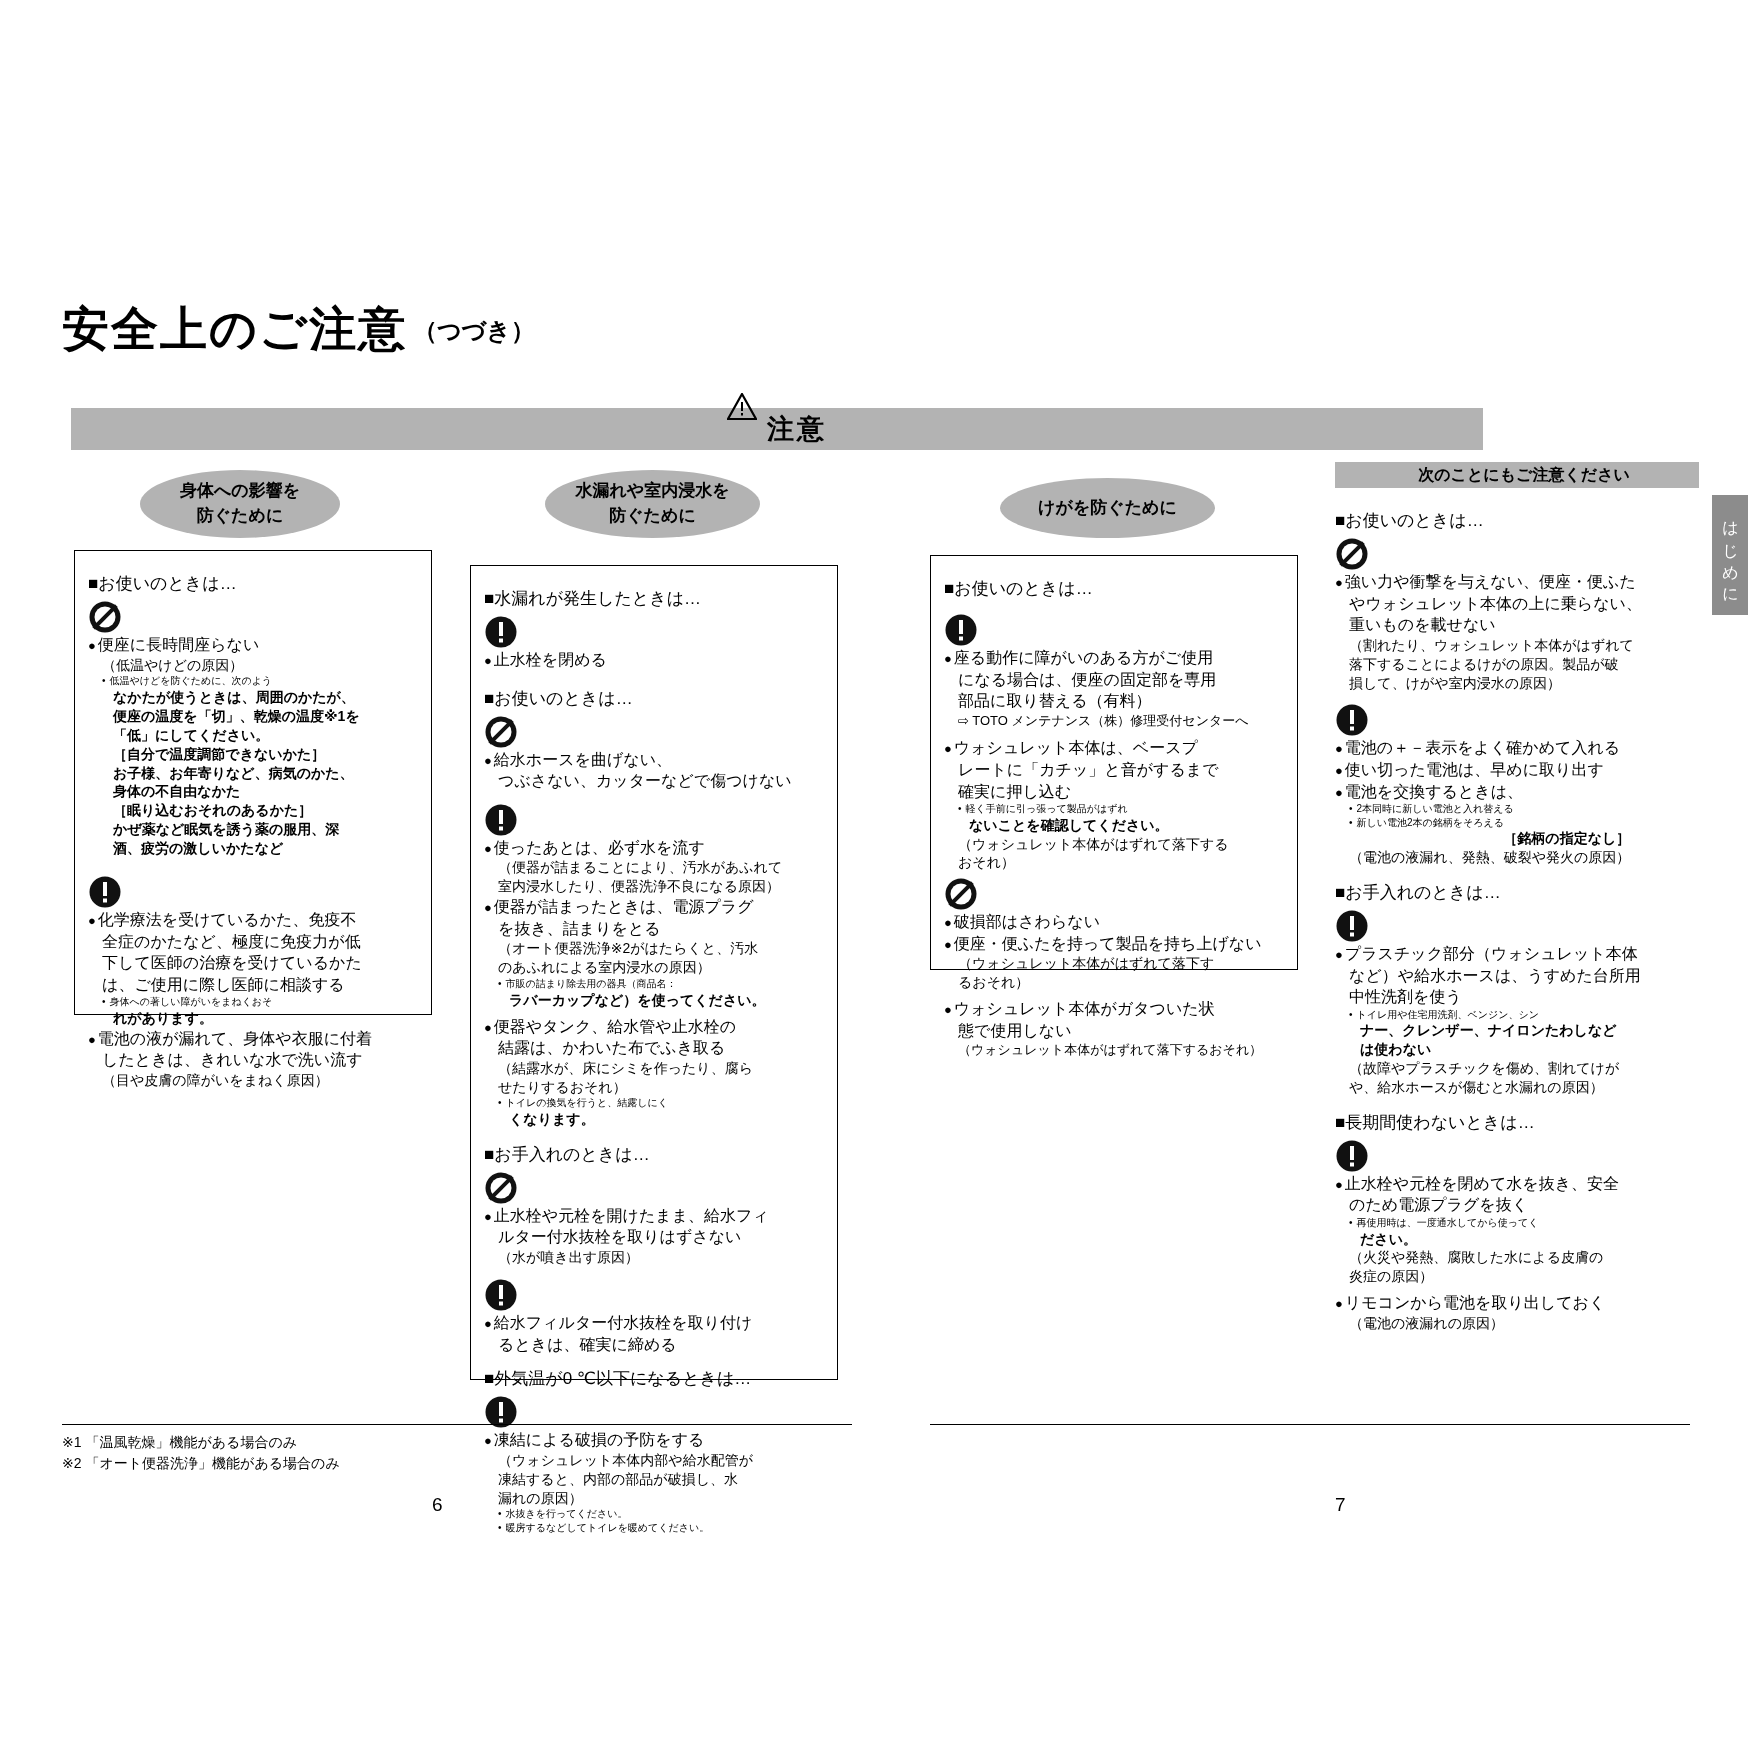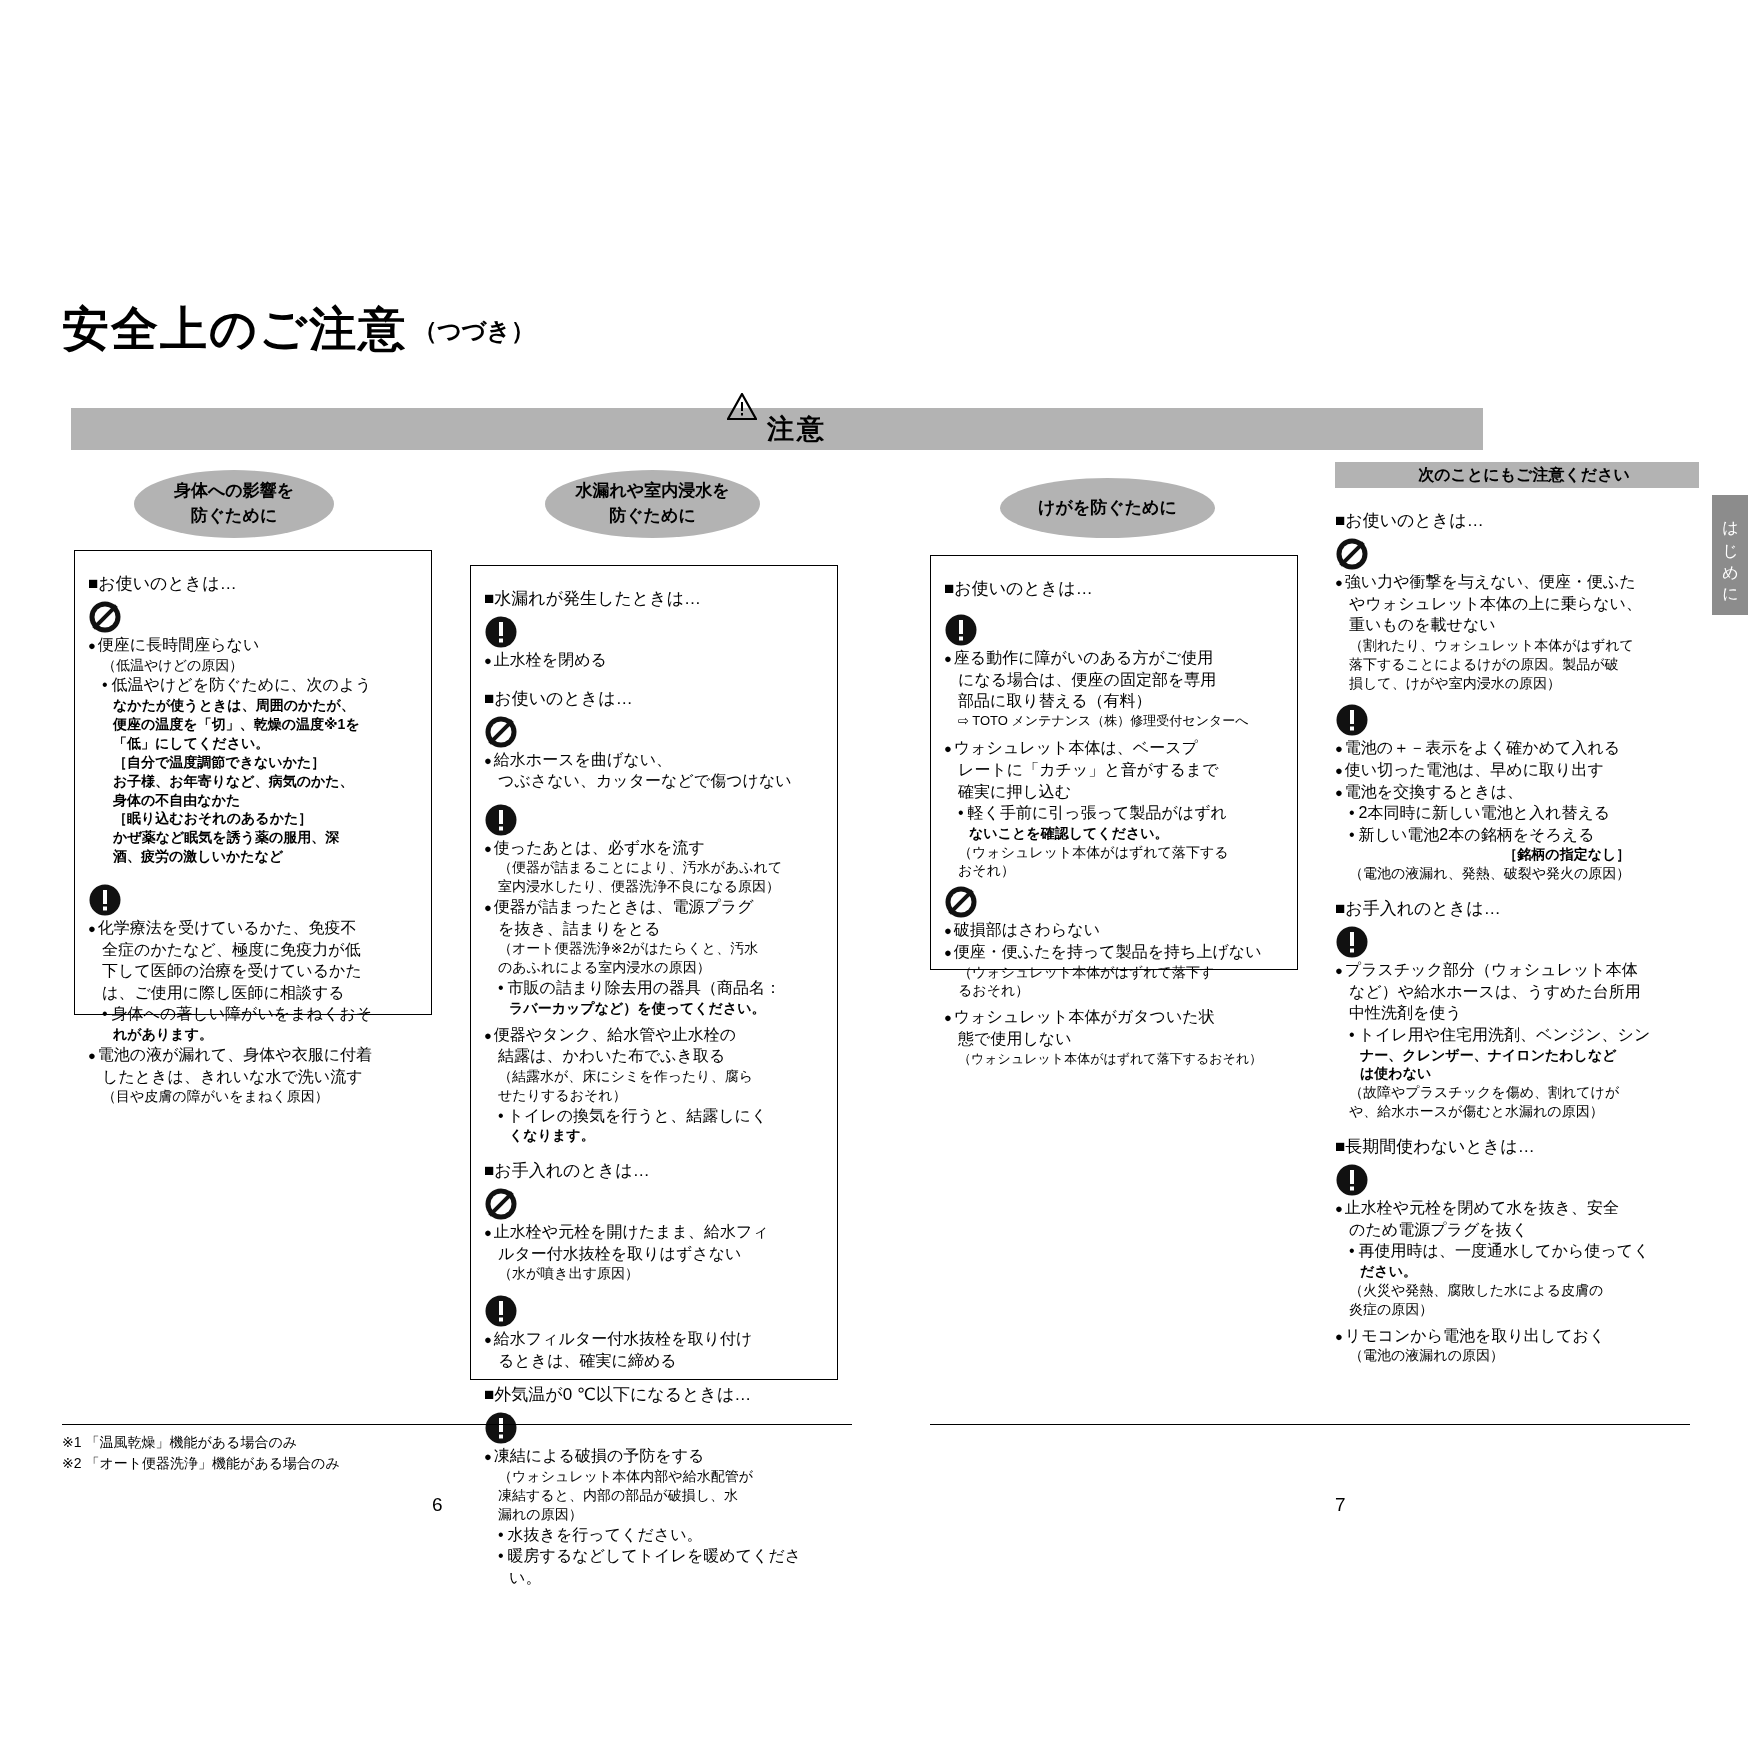--- a/index.html
+++ b/index.html
@@ -16,21 +16,21 @@
   .caution-band .txt{font-size:27px;font-weight:bold;letter-spacing:3px;}
   .tri{display:inline-block;width:0;height:0;border-left:15px solid transparent;border-right:15px solid transparent;border-bottom:26px solid transparent;position:relative;margin-right:10px;top:3px;}
   .tri svg{position:absolute;left:-15px;top:-26px;}
 
   
   .side-tab{position:absolute;left:1712px;top:495px;width:36px;height:120px;background:#8c8c8c;color:#fff;font-size:16px;display:flex;align-items:center;justify-content:center;}
   .side-tab span{writing-mode:vertical-rl;letter-spacing:4px;}
 
   
   .ell{position:absolute;background:#b3b3b3;border-radius:50%;display:flex;align-items:center;justify-content:center;text-align:center;font-size:17px;font-weight:bold;line-height:1.45;}
-  .ell1{left:134px;top:470px;width:200px;height:68px;}
+  .ell1{left:140px;top:470px;width:200px;height:68px;}
   .ell2{left:545px;top:470px;width:215px;height:68px;}
   .ell3{left:1000px;top:478px;width:215px;height:60px;}
 
   
   .rbar{position:absolute;left:1335px;top:462px;width:350px;height:26px;background:#b3b3b3;display:flex;align-items:center;justify-content:center;font-size:16px;font-weight:bold;padding-left:14px;}
 
   
   .box{position:absolute;border:1.5px solid #000;box-sizing:border-box;}
   .box1{left:74px;top:550px;width:358px;height:465px;}
   .box2{left:470px;top:565px;width:368px;height:815px;}
@@ -48,21 +48,21 @@
   .hdr{font-size:17px;font-weight:normal;margin:8px 0 4px 0;}
 
   .row{display:flex;align-items:flex-start;margin-top:4px;flex-direction:column;}
   .icon{flex:0 0 auto;width:34px;height:34px;margin-right:6px;margin-top:1px;}
   .icon svg{display:block;}
   .rowtext{flex:1 1 auto;}
 
   .b{font-size:16px;line-height:1.35;text-indent:-14px;padding-left:14px;}
   .b:before{content:"\25CF";font-size:13px;margin-right:2px;}
   .p{font-size:14px;line-height:1.35;padding-left:14px;}
-  .dot{font-size:16px;line-height:1.35;text-indent:-11px;padding-left:25px;}
+  .dot{font-size:10px;line-height:1.35;text-indent:-11px;padding-left:25px;}
   .dot:before{content:"\2022";margin-right:4px;}
   .ind{font-size:14px;line-height:1.35;padding-left:25px;font-weight:bold;}
   .small{font-size:13px;}
   .right{text-align:right;}
   .arrowline{font-size:13px;line-height:1.35;padding-left:14px;}
 
   
   .fn{position:absolute;left:62px;top:1432px;font-size:14px;line-height:1.5;}
   .rule-l{position:absolute;left:62px;top:1424px;width:790px;height:1px;background:#000;}
   .rule-r{position:absolute;left:930px;top:1424px;width:760px;height:1px;background:#000;}

